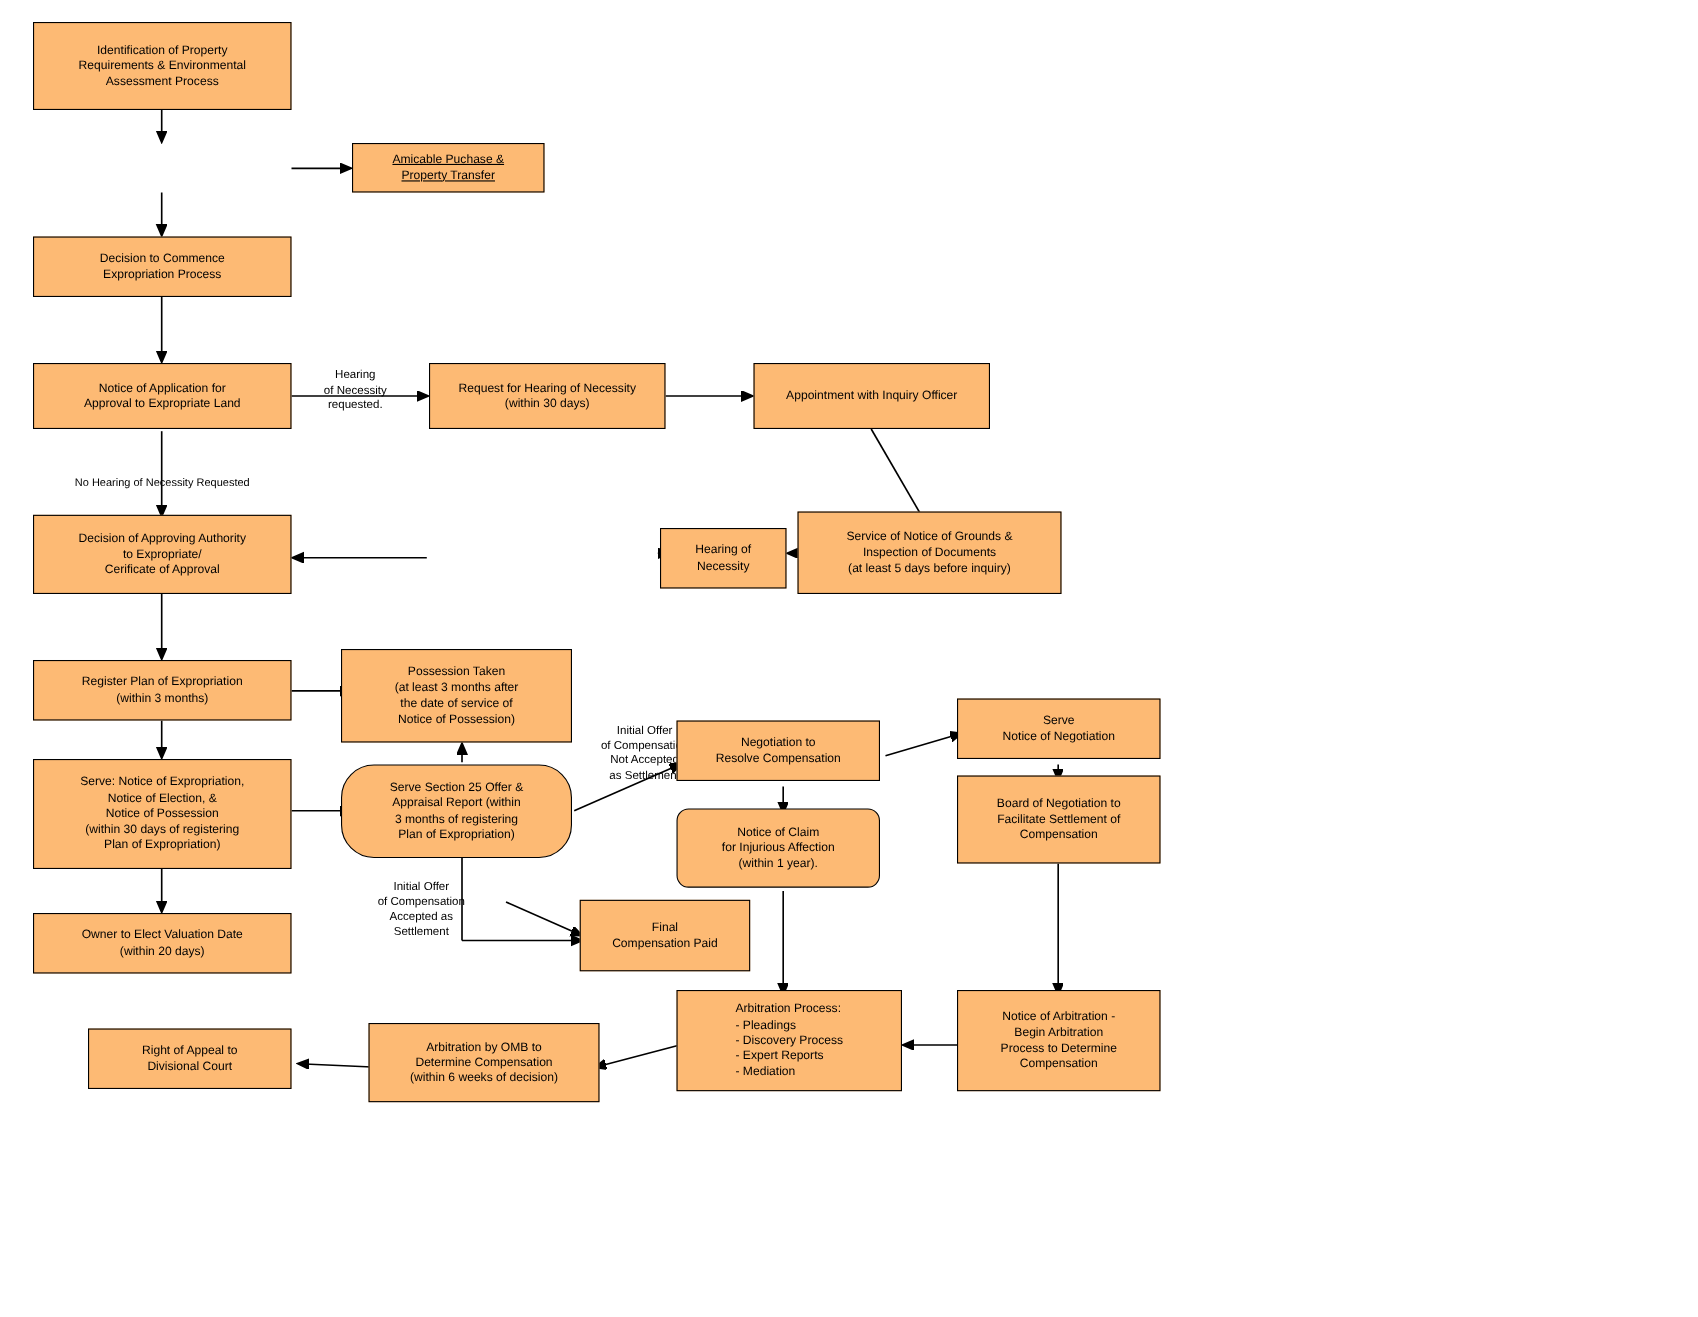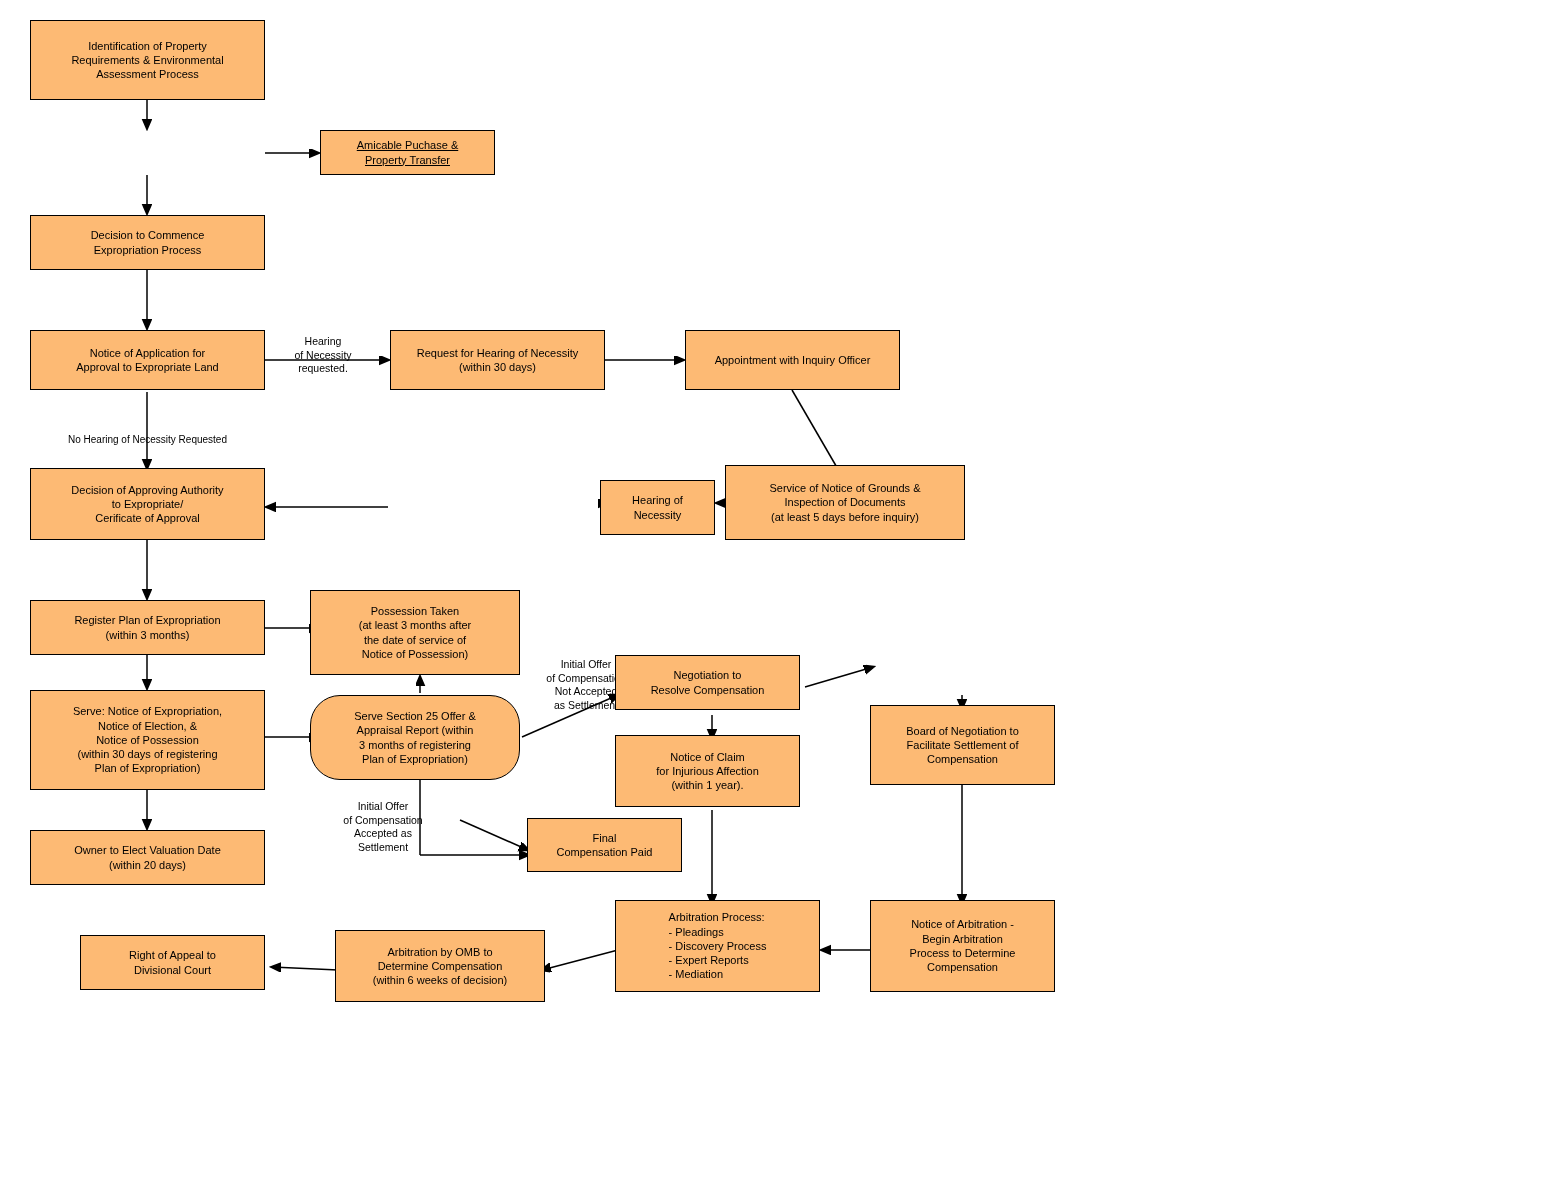--- a/index.html
+++ b/index.html
@@ -213,39 +213,43 @@
 of Compensation
 Not Accepted
 as Settlement</span>
   </div>
 
   <div class="box" style="left:615px;top:655px;width:185px;height:55px;">
     <span style="white-space:pre-line;">Negotiation to
 Resolve Compensation</span>
   </div>
 
+  <div class="box" style="left:870px;top:635px;width:185px;height:55px;">
+    <span style="white-space:pre-line;">Serve
+Notice of Negotiation</span>
+  </div>
 
   <div class="box" style="left:30px;top:830px;width:235px;height:55px;">
     <span style="white-space:pre-line;">Owner to Elect Valuation Date
 (within 20 days)</span>
   </div>
 
   <div class="label" style="left:308px;top:800px;width:150px;font-size:10.5px;">
     <span style="white-space:pre-line;">Initial Offer
 of Compensation
 Accepted as
 Settlement</span>
   </div>
 
-  <div class="box" style="left:527px;top:818px;width:155px;height:54px;">
+  <div class="box" style="left:527px;top:818px;width:155px;height:65px;">
     <span style="white-space:pre-line;">Final
 Compensation Paid</span>
   </div>
 
-  <div class="box" style="left:615px;top:735px;width:185px;height:72px;">
+  <div class="box" style="left:615px;top:735px;width:185px;height:72px;border-radius:11px;">
     <span style="white-space:pre-line;">Notice of Claim
 for Injurious Affection
 (within 1 year).</span>
   </div>
 
   <div class="box" style="left:870px;top:705px;width:185px;height:80px;">
     <span style="white-space:pre-line;">Board of Negotiation to
 Facilitate Settlement of
 Compensation</span>
   </div>

